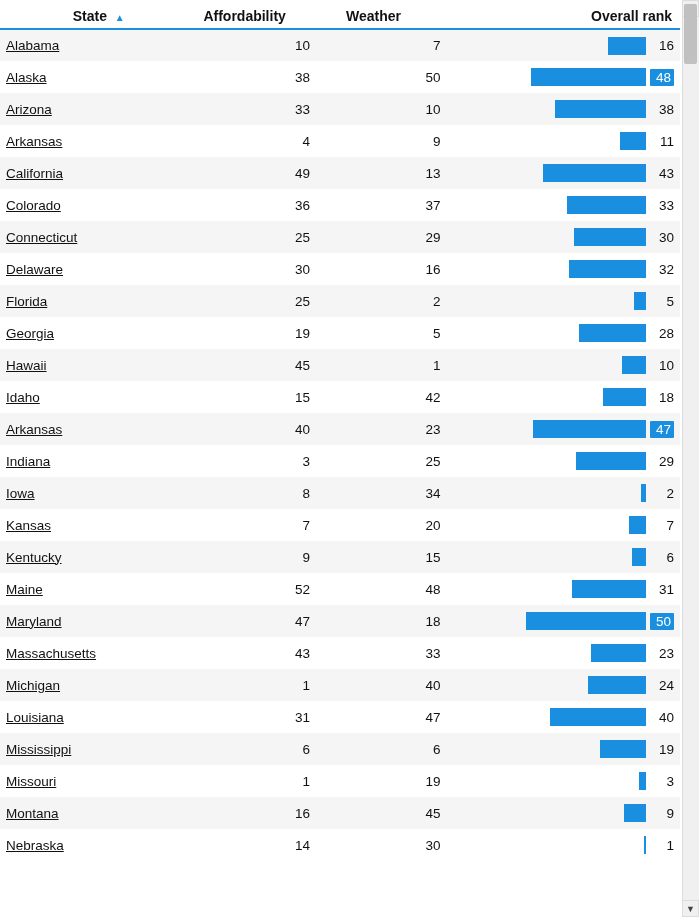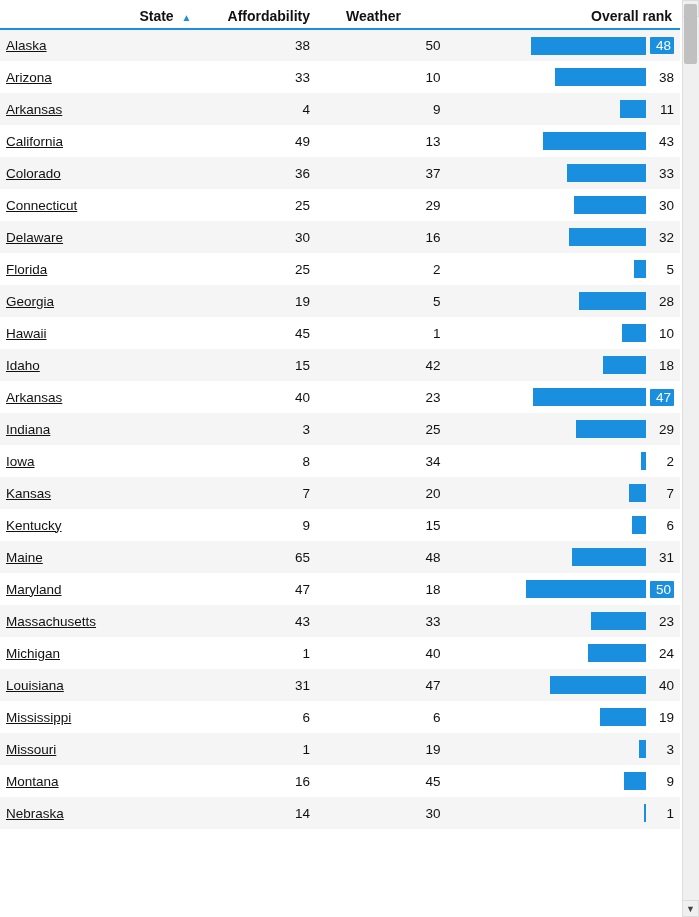--- a/index.html
+++ b/index.html
@@ -35,36 +35,36 @@
       border-collapse: collapse;
       table-layout: fixed;
     }
 
     thead tr {
       background: #fff;
     }
 
     thead th {
       padding: 8px 6px 4px 6px;
-      text-align: right;
+      text-align: center;
       font-weight: 600;
       font-size: 14px;
       color: #111;
       border-bottom: 2px solid #1a8fe0;
       position: sticky;
       top: 0;
       background: #fff;
     }
 
     thead th.col-state {
       width: 180px;
     }
     thead th.col-affordability {
       width: 130px;
-      text-align: right;
+      text-align: left;
       padding-right: 30px;
     }
     thead th.col-weather {
       width: 110px;
       text-align: left;
       padding-right: 20px;
     }
     thead th.col-overall {
       width: 200px;
       text-align: right;
@@ -214,20 +214,33 @@
           <th class="col-weather">
             <span>Weather</span>
           </th>
           <th class="col-overall">
             <span>Overall rank</span>
           </th>
         </tr>
       </thead>
       <tbody id="table-body">
 
+      <tr>
+            <td class="col-state"><a class="state-link" href="#">Alabama</a></td>
+            <td class="col-affordability">10</td>
+            <td class="col-weather">7</td>
+            <td class="col-overall">
+              <div class="bar-cell">
+                <div class="bar-wrapper">
+                  <div class="bar" style="width: 38px;"></div>
+                </div>
+                <span class="rank-num">16</span>
+              </div>
+            </td>
+          </tr>
           <tr>
             <td class="col-state"><a class="state-link" href="#">Alaska</a></td>
             <td class="col-affordability">38</td>
             <td class="col-weather">50</td>
             <td class="col-overall">
               <div class="bar-cell">
                 <div class="bar-wrapper">
                   <div class="bar" style="width: 115px;"></div>
                 </div>
                 <span class="rank-num highlight">48</span>
@@ -424,21 +437,21 @@
               <div class="bar-cell">
                 <div class="bar-wrapper">
                   <div class="bar" style="width: 14px;"></div>
                 </div>
                 <span class="rank-num">6</span>
               </div>
             </td>
           </tr>
           <tr>
             <td class="col-state"><a class="state-link" href="#">Maine</a></td>
-            <td class="col-affordability">65</td>
+            <td class="col-affordability">52</td>
             <td class="col-weather">48</td>
             <td class="col-overall">
               <div class="bar-cell">
                 <div class="bar-wrapper">
                   <div class="bar" style="width: 74px;"></div>
                 </div>
                 <span class="rank-num">31</span>
               </div>
             </td>
           </tr>

